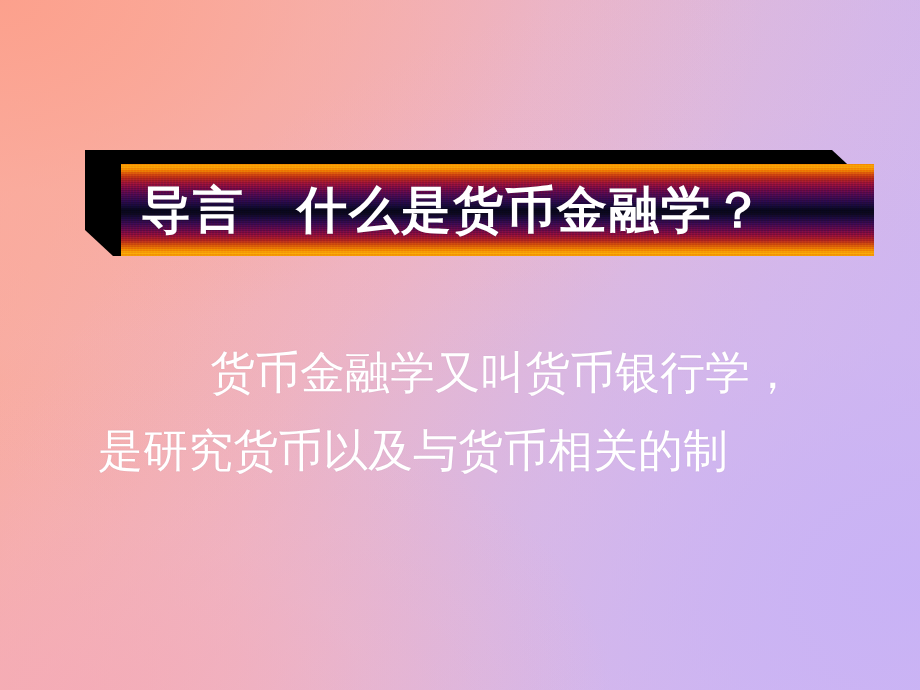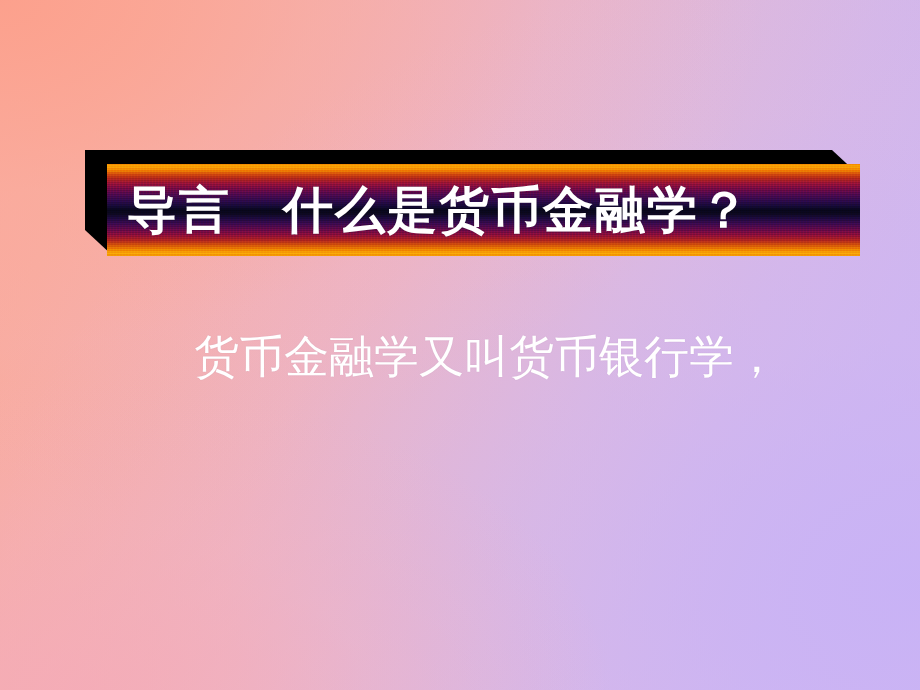--- a/index.html
+++ b/index.html
@@ -80,21 +80,21 @@
         747px 0px,
         775px 26px,
         775px 106px,
         28px  106px,
         0px   80px);
   }
 
   
   .banner-face {
     position: absolute;
-    left: 22px;
+    left: 36px;
     top: 14px;
     width: 753px;
     height: 92px;
     overflow: hidden;
     background:
       linear-gradient(180deg,
         #F59200 0%,
         #F8A005 3%,
         #F08000 7%,
         #D14A0E 11%,
@@ -165,21 +165,21 @@
     top: 326px;
     width: 760px;
     color: #FFFFFF;
     font-family: "DejaVu Serif", "Liberation Serif", serif;
     font-size: 45px;
     line-height: 1.38;
     letter-spacing: 0px;
     text-shadow: 0 0 1px rgba(160,120,160,0.30);
   }
   #body-text p {
-    margin: 0;
+    margin: 16px;
   }
   #body-text .indent {
     padding-left: 112px;
   }
 </style>
 </head>
 <body>
 
 <div id="slide">
 
@@ -191,15 +191,16 @@
   <div id="title-banner">
     <div class="banner-shadow"></div>
     <div class="banner-face">
       <div class="banner-dither"></div>
       <div class="banner-title">导言　什么是货币金融学？</div>
     </div>
   </div>
 
   <div id="body-text">
     <p class="indent">货币金融学又叫货币银行学，</p>
+    <p>是研究货币以及与货币相关的制</p>
   </div>
 
 </div>
 
 </body></html>

